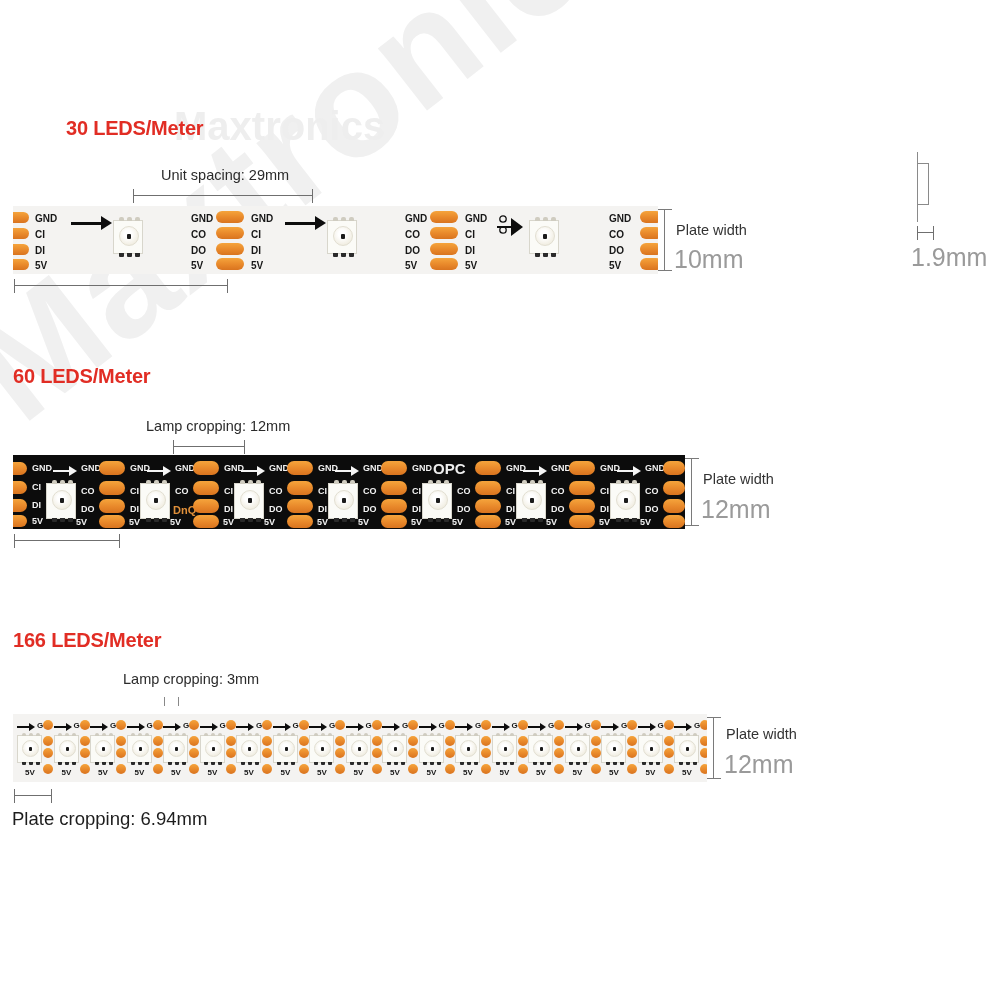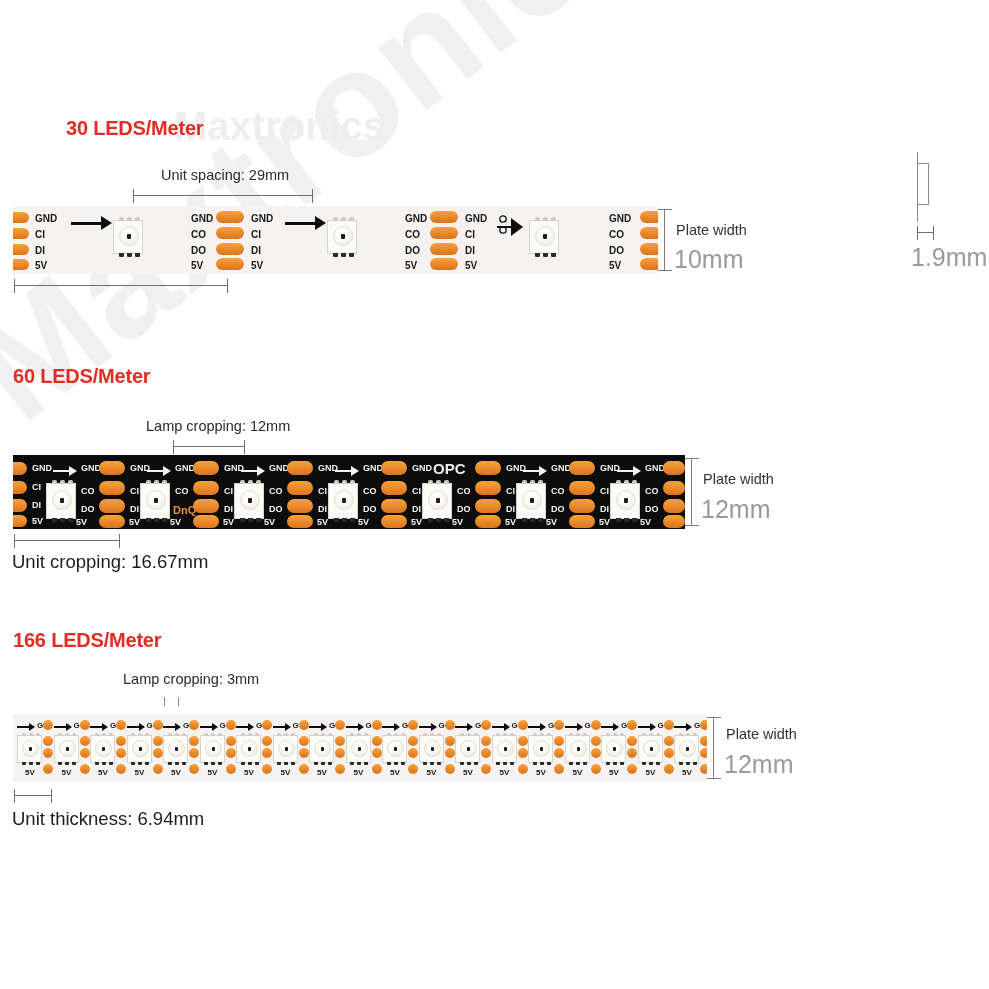--- a/index.html
+++ b/index.html
@@ -588,21 +588,20 @@
     <div class="pad cap" style="left:650px; top:26px; width:22px; height:14px;"></div>
     <div class="pad cap" style="left:650px; top:44px; width:22px; height:14px;"></div>
     <div class="pad cap" style="left:650px; top:60px; width:22px; height:13px;"></div>
   </div>
 
   <div class="dim-v" style="left:691px; top:458px; height:68px;"></div>
   <div class="lbl-plate" style="left:703px; top:471px;">Plate width</div>
   <div class="lbl-dim-big" style="left:701px; top:495px;">12mm</div>
 
   <div class="dim-h" style="left:14px; top:540px; width:106px;"></div>
-  <div class="lbl-crop" style="left:12px; top:551px;">Unit cropping: 16.67mm</div>
 
   <div class="section-title" style="left:13px; top:629px;">166 LEDS/Meter</div>
 
   <div class="lbl" style="left:123px; top:671px;">Lamp cropping: 3mm</div>
   <div class="tick-pair" style="left:164px; top:697px;"></div>
   <div class="tick-pair" style="left:178px; top:697px;"></div>
 
   <div class="strip white" style="left:13px; top:714px; width:694px; height:68px;">
     <div id="strip144" style="position:absolute; left:0; top:0; right:0; bottom:0;">
         <div class="arrow dark" style="left:4px; top:9px;">
@@ -1062,15 +1061,15 @@
         </div>
         <div class="ptxt dark" style="left:669px; top:55px; font-size:8px;">5V</div>
       </div>
   </div>
 
   <div class="dim-v" style="left:713px; top:717px; height:62px;"></div>
   <div class="lbl-plate" style="left:726px; top:726px;">Plate width</div>
   <div class="lbl-dim-big" style="left:724px; top:750px;">12mm</div>
 
   <div class="dim-h" style="left:14px; top:795px; width:38px;"></div>
-  <div class="lbl-crop" style="left:12px; top:808px;">Unit thickness: 6.94mm</div>
+  <div class="lbl-crop" style="left:12px; top:808px;">Plate cropping: 6.94mm</div>
 
 </div>
 
 </body></html>

